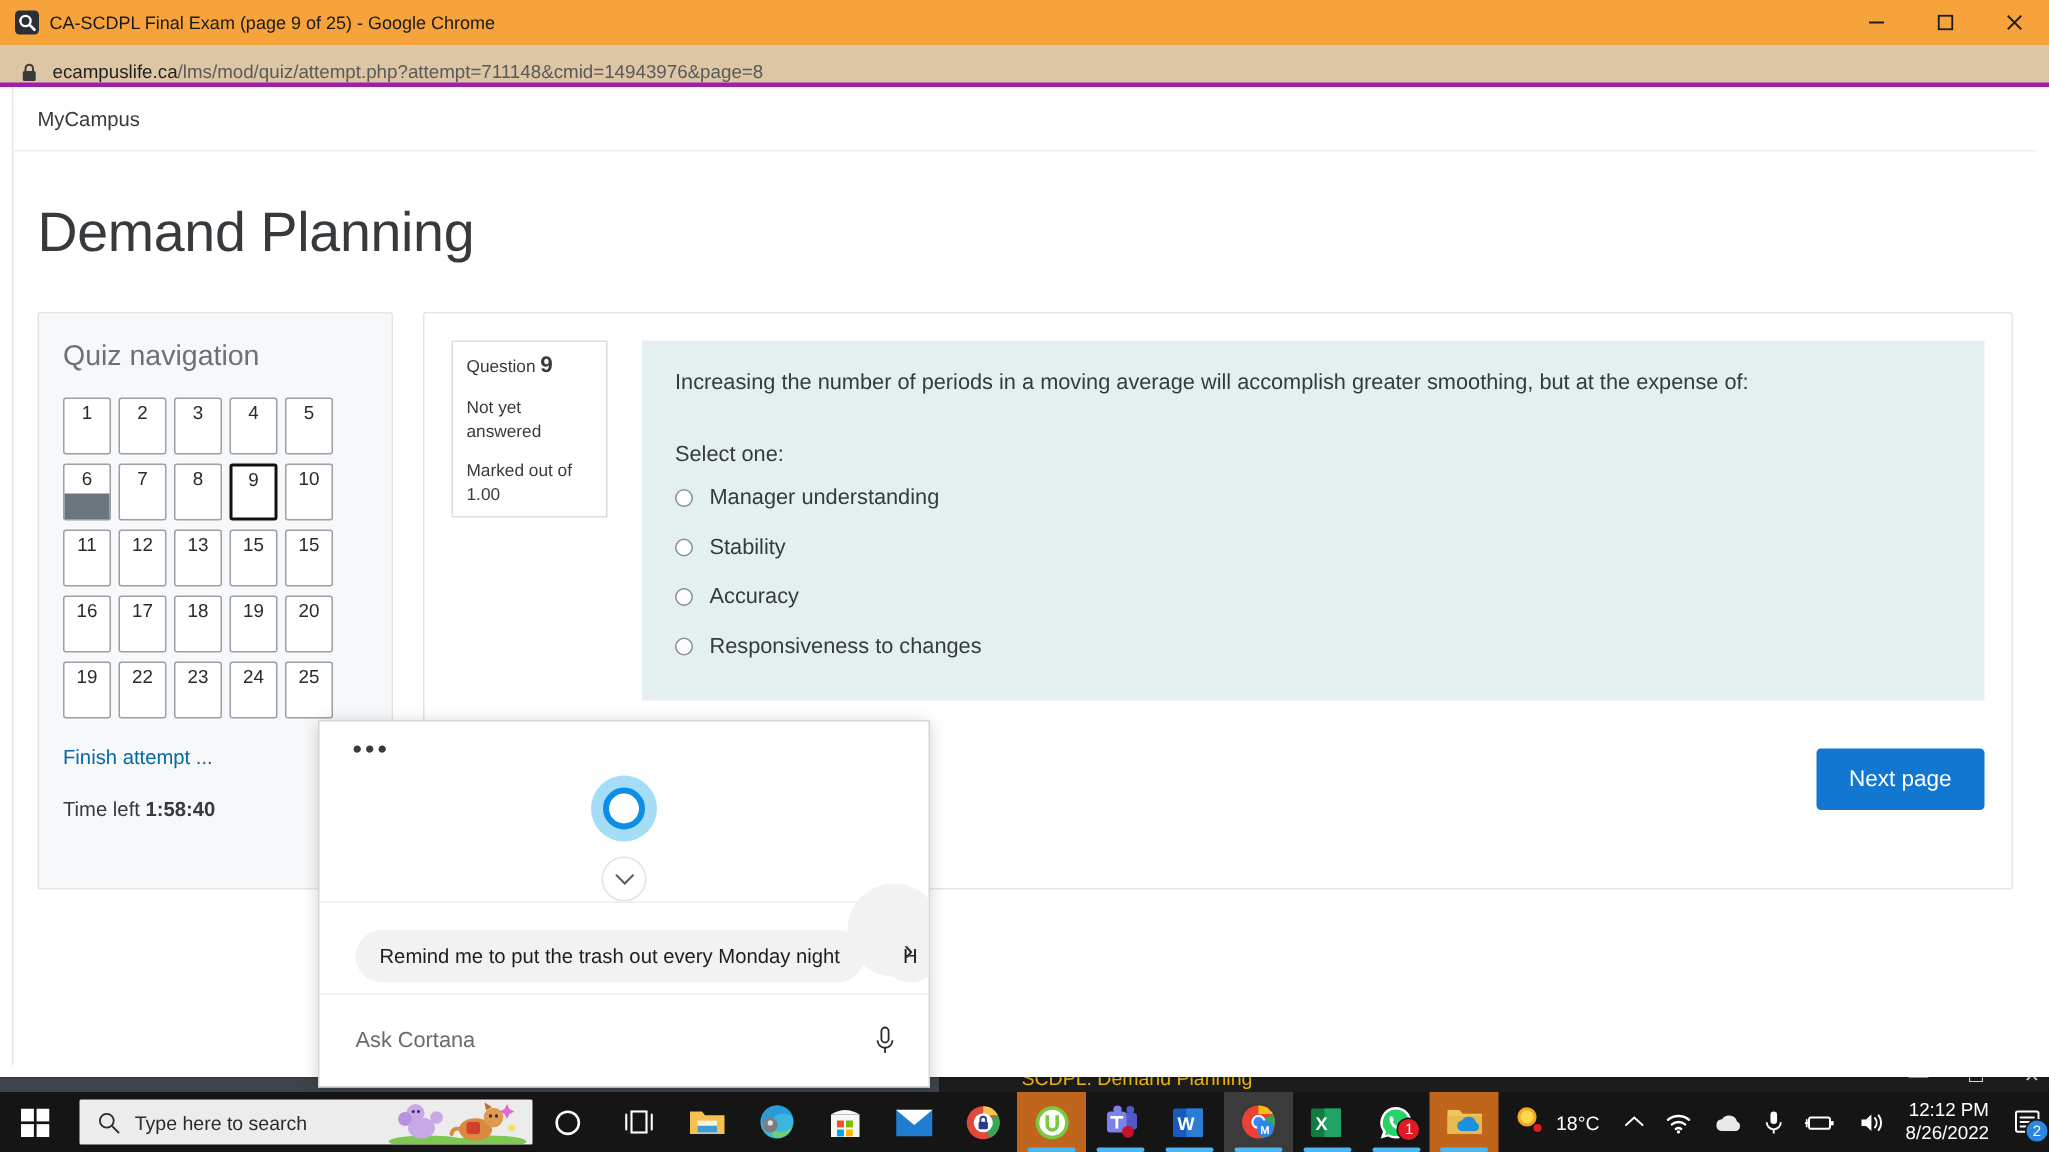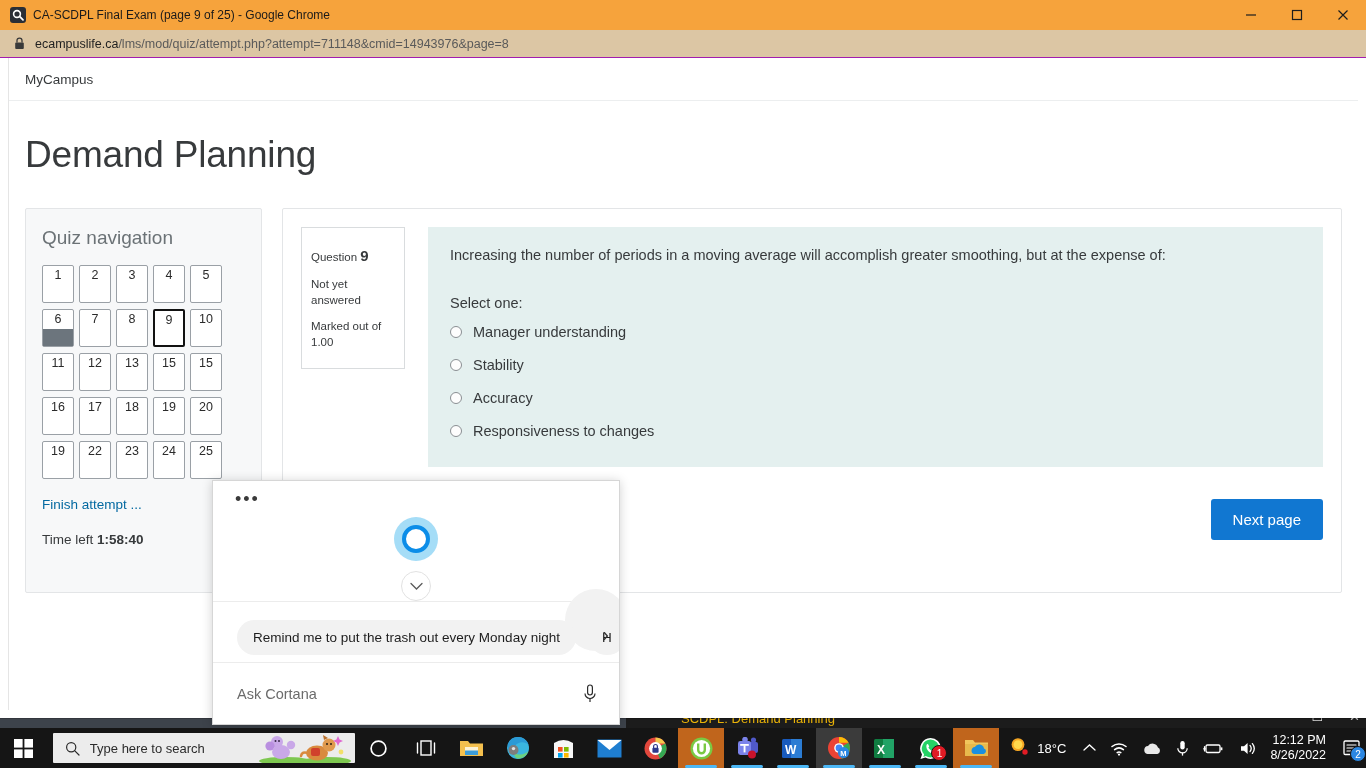--- a/index.html
+++ b/index.html
@@ -63,22 +63,22 @@
     display: flex; align-items: stretch;
   }
   #chrome-wincontrols > div {
     width: 46px; display: flex; align-items: center; justify-content: center;
     color: #1d1d1d;
   }
 
   #chrome-toolbar {
     height: 28px;
     background: #dcc6a4;
-    display: flex; align-items: center;
-    border-bottom: 1px solid #a21caf;
+    display: flex; align-items: flex-end;
+    border-bottom: 3px solid #a21caf;
     position: relative;
   }
   #lock-icon { margin-left: 14px; margin-right: 10px; display:flex; }
   #url-text { font-size: 12.5px; color: #1f1f1f; white-space: nowrap; }
   #url-text .dim { color: #5a5a5a; }
 
   
   #page {
     position: absolute; left: 8px; top: 58px;
     width: 1350px; height: 652px;
@@ -154,21 +154,21 @@
     border-radius: 2px;
     background: #fff;
     padding: 18px;
     min-height: 385px;
     position: relative;
   }
   #question-card { display: flex; }
   #qinfo {
     width: 104px; flex: 0 0 104px;
     border: 1px solid #d9dcde;
-    padding: 18px 9px;
+    padding: 6px 9px;
     align-self: flex-start;
     background: #fff;
   }
   #qinfo .line { font-size: 11.5px; color: #373a3c; line-height: 1.35; margin-bottom: 11px; }
   #qinfo .line:last-child { margin-bottom: 0; }
   #qinfo .qnum { font-size: 15px; font-weight: 700; }
   #qbody {
     flex: 1; margin-left: 23px;
     background: #e4f0ef;
     padding: 20px 22px 28px 22px;

